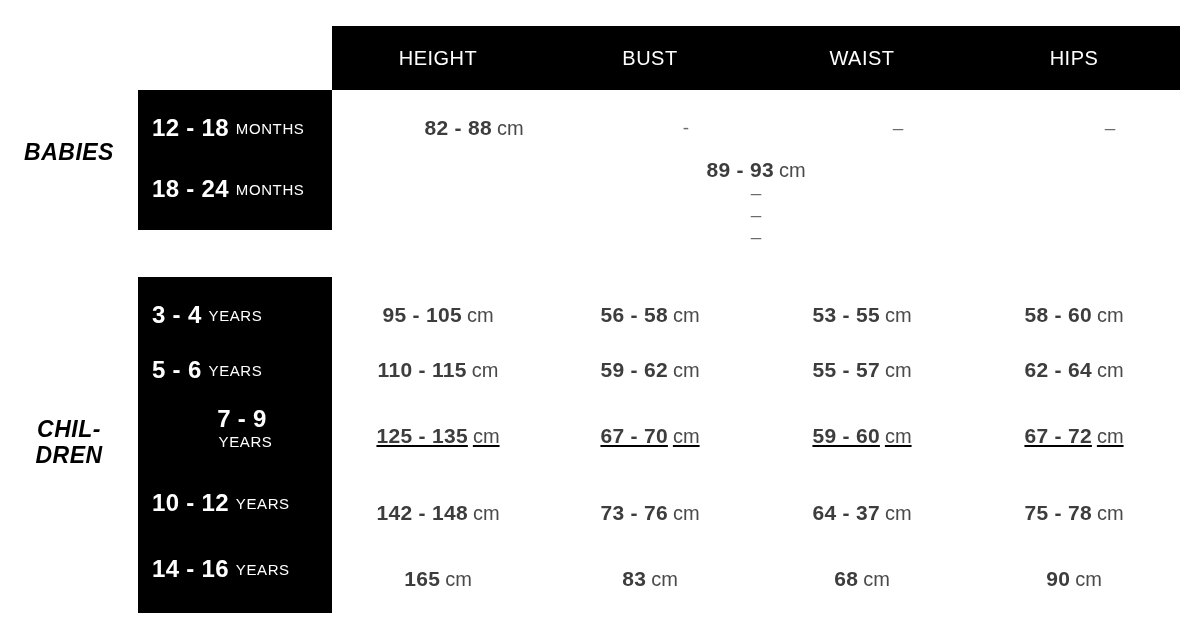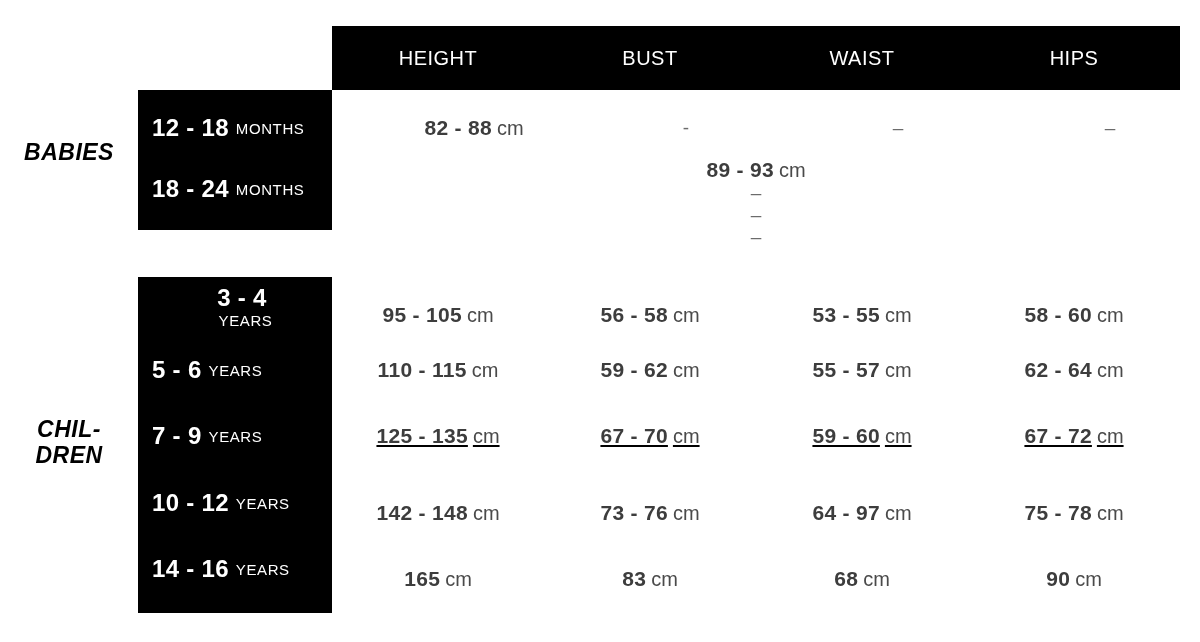--- a/index.html
+++ b/index.html
@@ -169,21 +169,21 @@
     <div class="meas-cell">
       <span class="meas-val">89 - 93</span><span class="meas-unit">cm</span>
     </div>
     <div class="meas-cell dash">–</div>
     <div class="meas-cell dash">–</div>
     <div class="meas-cell dash">–</div>
   </div>
 
   <div class="group-label" id="group-children"><span>CHIL-</span><br><span>DREN</span></div>
 
-  <div class="age-row" style="top:284px;flex-direction:column;">
+  <div class="age-row" style="top:284px;">
     <span class="age-num">3 - 4</span>
     <span class="age-unit">YEARS</span>
   </div>
   <div class="meas-row" style="top:284px;">
     <div class="meas-cell">
       <span class="meas-val">95 - 105</span><span class="meas-unit">cm</span>
     </div>
     <div class="meas-cell">
       <span class="meas-val">56 - 58</span><span class="meas-unit">cm</span>
     </div>
@@ -207,21 +207,21 @@
       <span class="meas-val">59 - 62</span><span class="meas-unit">cm</span>
     </div>
     <div class="meas-cell">
       <span class="meas-val">55 - 57</span><span class="meas-unit">cm</span>
     </div>
     <div class="meas-cell">
       <span class="meas-val">62 - 64</span><span class="meas-unit">cm</span>
     </div>
   </div>
 
-  <div class="age-row" style="top:405px;">
+  <div class="age-row" style="top:405px;flex-direction:column;">
     <span class="age-num">7 - 9</span>
     <span class="age-unit">YEARS</span>
   </div>
   <div class="meas-row" style="top:405px;text-decoration:underline;">
     <div class="meas-cell">
       <span class="meas-val">125 - 135</span><span class="meas-unit">cm</span>
     </div>
     <div class="meas-cell">
       <span class="meas-val">67 - 70</span><span class="meas-unit">cm</span>
     </div>
@@ -238,21 +238,21 @@
     <span class="age-unit">YEARS</span>
   </div>
   <div class="meas-row" style="top:482px;">
     <div class="meas-cell">
       <span class="meas-val">142 - 148</span><span class="meas-unit">cm</span>
     </div>
     <div class="meas-cell">
       <span class="meas-val">73 - 76</span><span class="meas-unit">cm</span>
     </div>
     <div class="meas-cell">
-      <span class="meas-val">64 - 97</span><span class="meas-unit">cm</span>
+      <span class="meas-val">64 - 37</span><span class="meas-unit">cm</span>
     </div>
     <div class="meas-cell">
       <span class="meas-val">75 - 78</span><span class="meas-unit">cm</span>
     </div>
   </div>
 
   <div class="age-row" style="top:538px;">
     <span class="age-num">14 - 16</span>
     <span class="age-unit">YEARS</span>
   </div>

